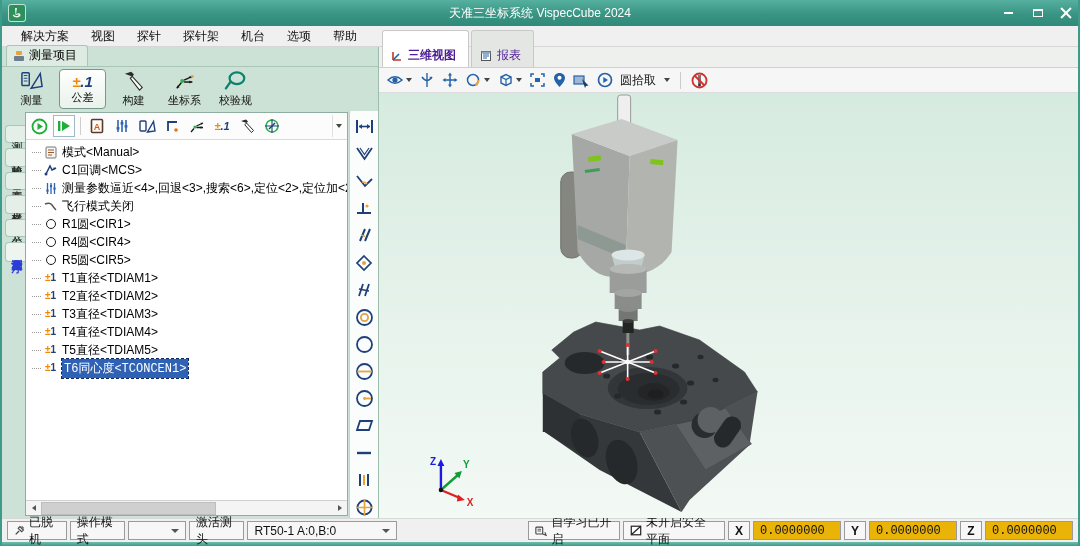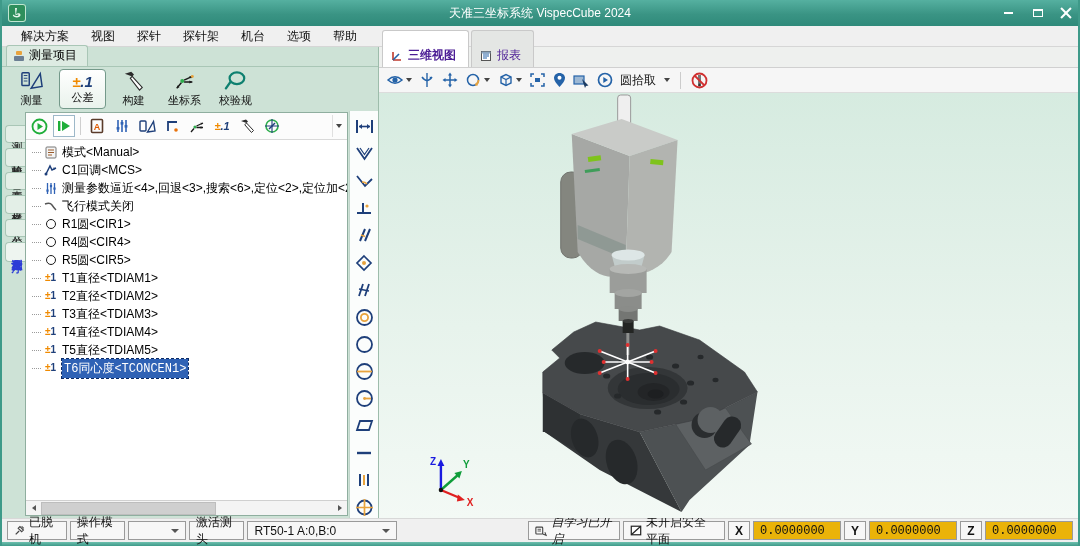--- a/index.html
+++ b/index.html
@@ -687,21 +687,21 @@
         <span class="sb-caret"></span>
       </span>
     <span class="sb-box">
         <span>激活测头</span>
       </span>
     <span class="sb-box sb-drop" style="min-width:150px;">
       <span>RT50-1 A:0,B:0</span>
       <span class="sb-caret"></span>
     </span>
 
-    <span class="sb-box" style="margin-left:128px;font-style:italic;">
+    <span class="sb-box" style="margin-left:128px;">
       <svg width="14" height="12" viewBox="0 0 14 12">
           <rect x="1" y="1.5" width="8" height="8" rx="1" fill="none" stroke="#444" stroke-width="1.3"></rect>
           <path d="M3 4 h4 M3 6 h4" stroke="#444" stroke-width="1"></path>
           <path d="M9 9.5 L13 11 L11.5 7.5" fill="none" stroke="#444" stroke-width="1.2"></path>
         </svg>
       <span>自学习已开启</span>
     </span>
 
     <span style="margin-left:auto;" class="sb-box">
       <svg width="14" height="13" viewBox="0 0 14 13">

